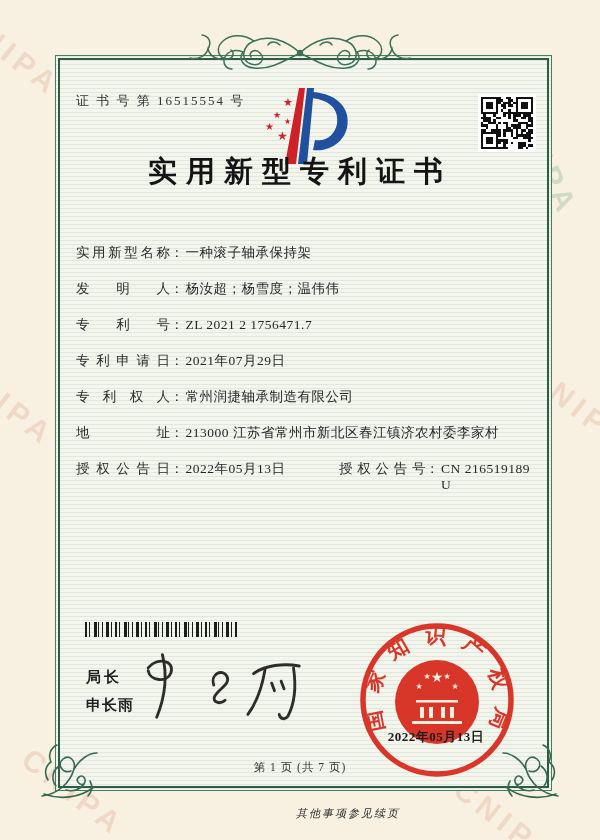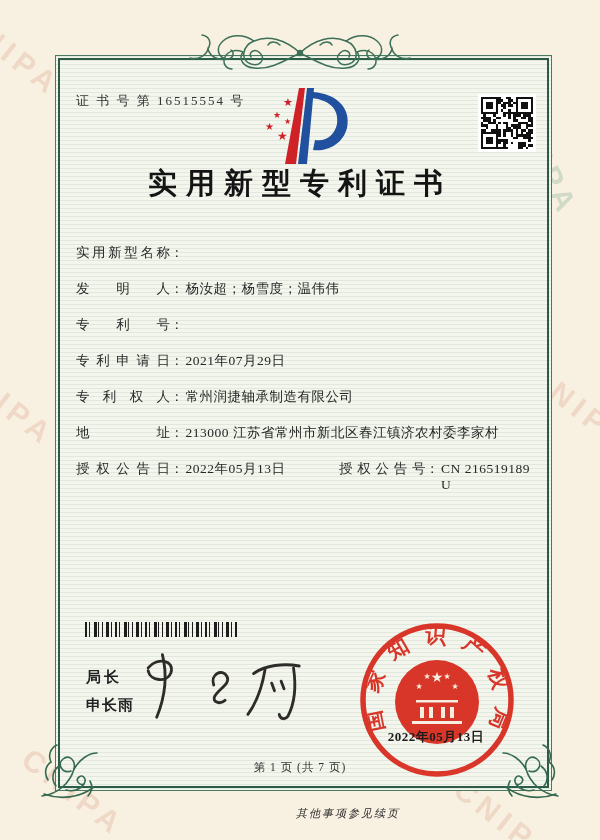--- a/index.html
+++ b/index.html
@@ -30,21 +30,21 @@
   .corner-fl{position:absolute;z-index:2;}
   .corner-bl{left:36px;top:736px;}
   .corner-br{left:502px;top:736px;transform:scaleX(-1);}
   
   .content{position:absolute;inset:0;z-index:3;}
   .cert-no{position:absolute;left:76px;top:92px;font-size:13px;letter-spacing:2px;color:#333;}
   .logo{position:absolute;left:243px;top:84px;}
   .qr{position:absolute;left:478px;top:94px;width:58px;height:58px;background:#fff;padding:3px;box-sizing:border-box;}
   .qr svg{width:100%;height:100%;display:block;}
   .title{
-    position:absolute;left:0;width:100%;top:164px;text-align:center;
+    position:absolute;left:0;width:100%;top:152px;text-align:center;
     font-size:29px;font-weight:bold;letter-spacing:9px;color:#141414;
   }
   .fields{position:absolute;left:76px;top:244px;width:460px;font-size:13.5px;}
   .frow{display:flex;align-items:baseline;height:36px;}
   .flabel{
     display:inline-block;width:94px;text-align:justify;text-align-last:justify;
     color:#2b2b2b;letter-spacing:0;
   }
   .fcolon{margin:0 2px 0 0;}
   .fvalue{letter-spacing:0.5px;color:#262626;}
@@ -411,29 +411,31 @@
         <rect x="18" y="20" width="1" height="1" fill="#111"></rect>
       </svg>
     </div>
 
   <div class="title">实用新型专利证书</div>
 
   <div class="fields">
     <div class="frow">
       <span class="flabel">实用新型名称</span>
         <span class="fcolon">：</span>
+      <span class="fvalue">一种滚子轴承保持架</span>
     </div>
     <div class="frow">
       <span class="flabel">发明人</span>
         <span class="fcolon">：</span>
       <span class="fvalue">杨汝超；杨雪度；温伟伟</span>
     </div>
     <div class="frow">
       <span class="flabel">专利号</span>
         <span class="fcolon">：</span>
+      <span class="fvalue">ZL 2021 2 1756471.7</span>
     </div>
     <div class="frow">
       <span class="flabel">专利申请日</span>
         <span class="fcolon">：</span>
       <span class="fvalue">2021年07月29日</span>
     </div>
     <div class="frow">
       <span class="flabel">专利权人</span>
         <span class="fcolon">：</span>
       <span class="fvalue">常州润捷轴承制造有限公司</span>

